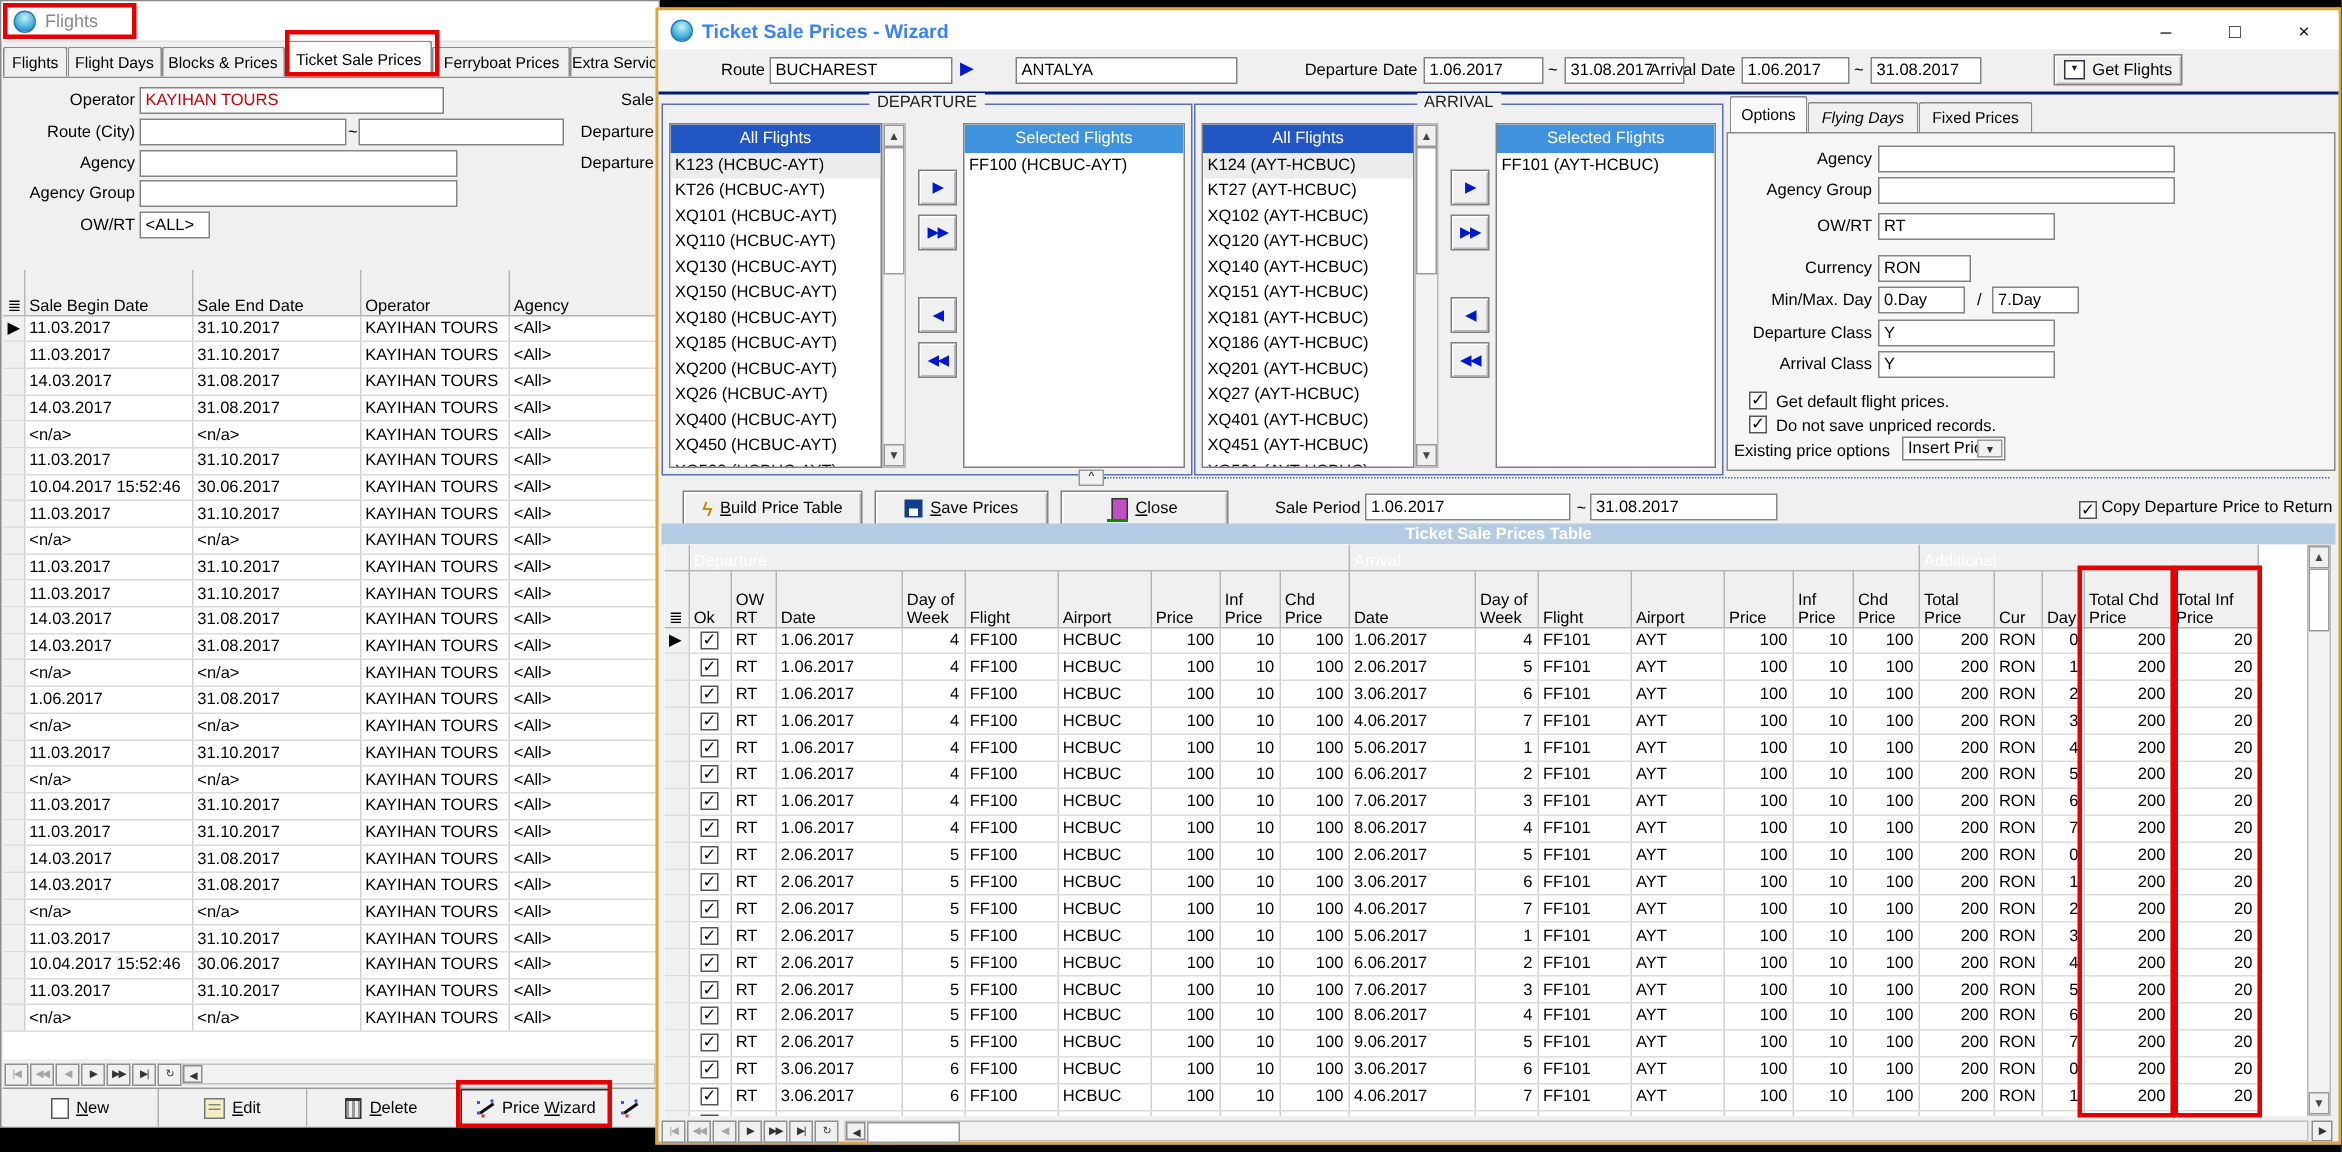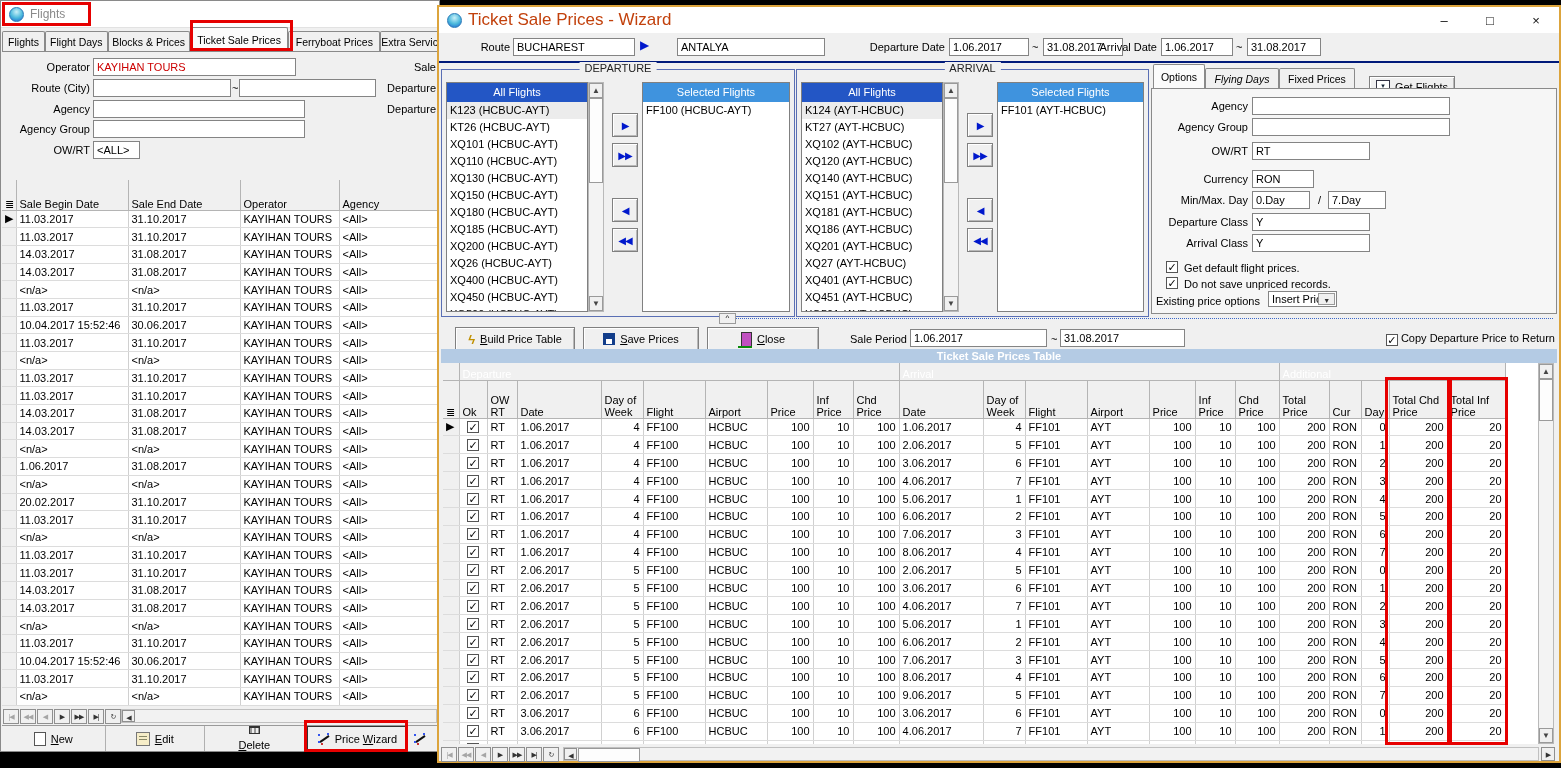--- a/index.html
+++ b/index.html
@@ -19,21 +19,21 @@
   .titlebar{position:absolute;left:0;top:0;right:0;height:26px;background:#fff;display:flex;align-items:center;
             border-bottom:1px solid #e2e2e2;}
   .applogo{width:15px;height:15px;border-radius:50%;margin:0 6px 0 8px;
            background:radial-gradient(circle at 50% 30%,#c8f0f8 0%,#49b8dc 55%,#1f5fd0 100%);
            border:1px solid #2b7ab8;box-sizing:border-box;}
   #win-flights{position:absolute;left:0;top:0;width:440px;height:752px;background:#f0f0f0;
                border:1px solid #8a8a8a;box-sizing:border-box;}
   #win-flights .titlebar span.t{color:#8a8a8a;font-size:12px;}
   #win-wizard{position:absolute;left:437px;top:5px;width:1124px;height:758px;background:#f0f0f0;
               border:2px solid #dca43c;box-sizing:border-box;}
-  #win-wizard .titlebar span.t{color:#c2410c;font-size:17px;}
+  #win-wizard .titlebar span.t{color:#3b82f6;font-size:13px;font-weight:bold;}
   .winctl{margin-left:auto;display:flex;align-items:center;}
   .winctl span{width:46px;text-align:center;font-size:13px;color:#111;}
   
   .tabstrip{position:absolute;display:flex;align-items:flex-end;}
   .tab{height:20px;line-height:20px;text-align:center;background:#f0f0f0;border:1px solid #8a8a8a;
        border-bottom:none;border-radius:2px 2px 0 0;box-sizing:border-box;overflow:hidden;white-space:nowrap;
        font-size:10.5px;}
   .tab.active{height:24px;line-height:24px;background:#fbfbfb;position:relative;z-index:2;}
   
   table.grid{border-collapse:collapse;table-layout:fixed;background:#fff;}
@@ -249,27 +249,20 @@
             </tr>
             <tr style="height: 17.7px;">
               <td class="ind"></td>
               <td>&lt;n/a&gt;</td>
               <td>&lt;n/a&gt;</td>
               <td>KAYIHAN TOURS</td>
               <td>&lt;All&gt;</td>
             </tr>
             <tr style="height: 17.7px;">
               <td class="ind"></td>
-              <td>20.02.2017</td>
-              <td>31.10.2017</td>
-              <td>KAYIHAN TOURS</td>
-              <td>&lt;All&gt;</td>
-            </tr>
-            <tr style="height: 17.7px;">
-              <td class="ind"></td>
               <td>11.03.2017</td>
               <td>31.10.2017</td>
               <td>KAYIHAN TOURS</td>
               <td>&lt;All&gt;</td>
             </tr>
             <tr style="height: 17.7px;">
               <td class="ind"></td>
               <td>&lt;n/a&gt;</td>
               <td>&lt;n/a&gt;</td>
               <td>KAYIHAN TOURS</td>
@@ -353,21 +346,21 @@
     <div class="abs hscroll" style="left:120px;top:708px;width:316px;height:14px;"><span class="navbtn" style="width:13px;height:12px;display:inline-block;">◀</span></div>
     <div class="abs" style="left:1px;top:724px;right:1px;height:27px;border-top:1px solid #9a9a9a;display:flex;" id="fl-actions">
         <span class="btn" style="width: 104px; height: 25px; border-top: none; border-bottom: none; border-left: none; border-image: initial; box-shadow: none; border-right: 1px solid rgb(176, 176, 176);">
           <span class="icon-page"></span>
           <span><span></span><span class="u">N</span><span>ew</span></span>
         </span>
         <span class="btn" style="width: 100px; height: 25px; border-top: none; border-bottom: none; border-left: none; border-image: initial; box-shadow: none; border-right: 1px solid rgb(176, 176, 176);">
           <span class="icon-edit"></span>
           <span><span></span><span class="u">E</span><span>dit</span></span>
         </span>
-        <span class="btn" style="width: 100px; height: 25px; border-top: none; border-bottom: none; border-left: none; border-image: initial; box-shadow: none; border-right: 1px solid rgb(176, 176, 176); flex-direction: column;">
+        <span class="btn" style="width: 100px; height: 25px; border-top: none; border-bottom: none; border-left: none; border-image: initial; box-shadow: none; border-right: 1px solid rgb(176, 176, 176);">
           <span class="icon-trash"></span>
           <span><span></span><span class="u">D</span><span>elete</span></span>
         </span>
         <span style="width: 2px;"></span>
         <span class="btn" style="width: 101px; height: 25px; box-shadow: none; border: 1px solid rgb(51, 51, 51);">
           <span class="wand"></span>
           <span><span>Price </span><span class="u">W</span><span>izard</span></span>
         </span>
         <span class="btn" style="width: 31px; height: 25px; border-top: none; border-bottom: none; border-left: none; border-image: initial; box-shadow: none; border-right: 1px solid rgb(176, 176, 176);">
           <span class="wand"></span>
@@ -393,21 +386,21 @@
       <span class="abs" style="left:201px;top:5px;color:#0018cc;font-size:12px;">▶</span>
       <span class="tb abs" style="left:238px;top:5px;width:148px;">ANTALYA</span>
       <span class="abs lbl" style="left:408px;top:8px;width:98px;text-align:right;">Departure Date</span>
       <span class="tb abs" style="left:510px;top:5px;width:80px;">1.06.2017</span>
       <span class="abs lbl" style="left:593px;top:8px;">~</span>
       <span class="tb abs" style="left:604px;top:5px;width:80px;">31.08.2017</span>
       <span class="abs lbl" style="left:652px;top:8px;width:66px;text-align:right;left:652px;">Arrival Date</span>
       <span class="tb abs" style="left:722px;top:5px;width:72px;">1.06.2017</span>
       <span class="abs lbl" style="left:797px;top:8px;">~</span>
       <span class="tb abs" style="left:808px;top:5px;width:74px;">31.08.2017</span>
-      <span class="btn abs" style="left:930px;top:3px;width:86px;height:21px;margin-top:40px;">
+      <span class="btn abs" style="left:930px;top:3px;width:86px;height:21px;">
         <span class="icon-getf">▾</span>
         <span>Get Flights</span>
       </span>
     </div>
 
     <div class="panelbox" style="left:2px;top:62px;width:352px;height:246px;">
       <span class="legend">DEPARTURE</span>
       <div class="flightlist" style="left:4px;top:12px;width:142px;height:230px;">
         <div class="lhead dark">All Flights</div>
         <div id="dep-all">

